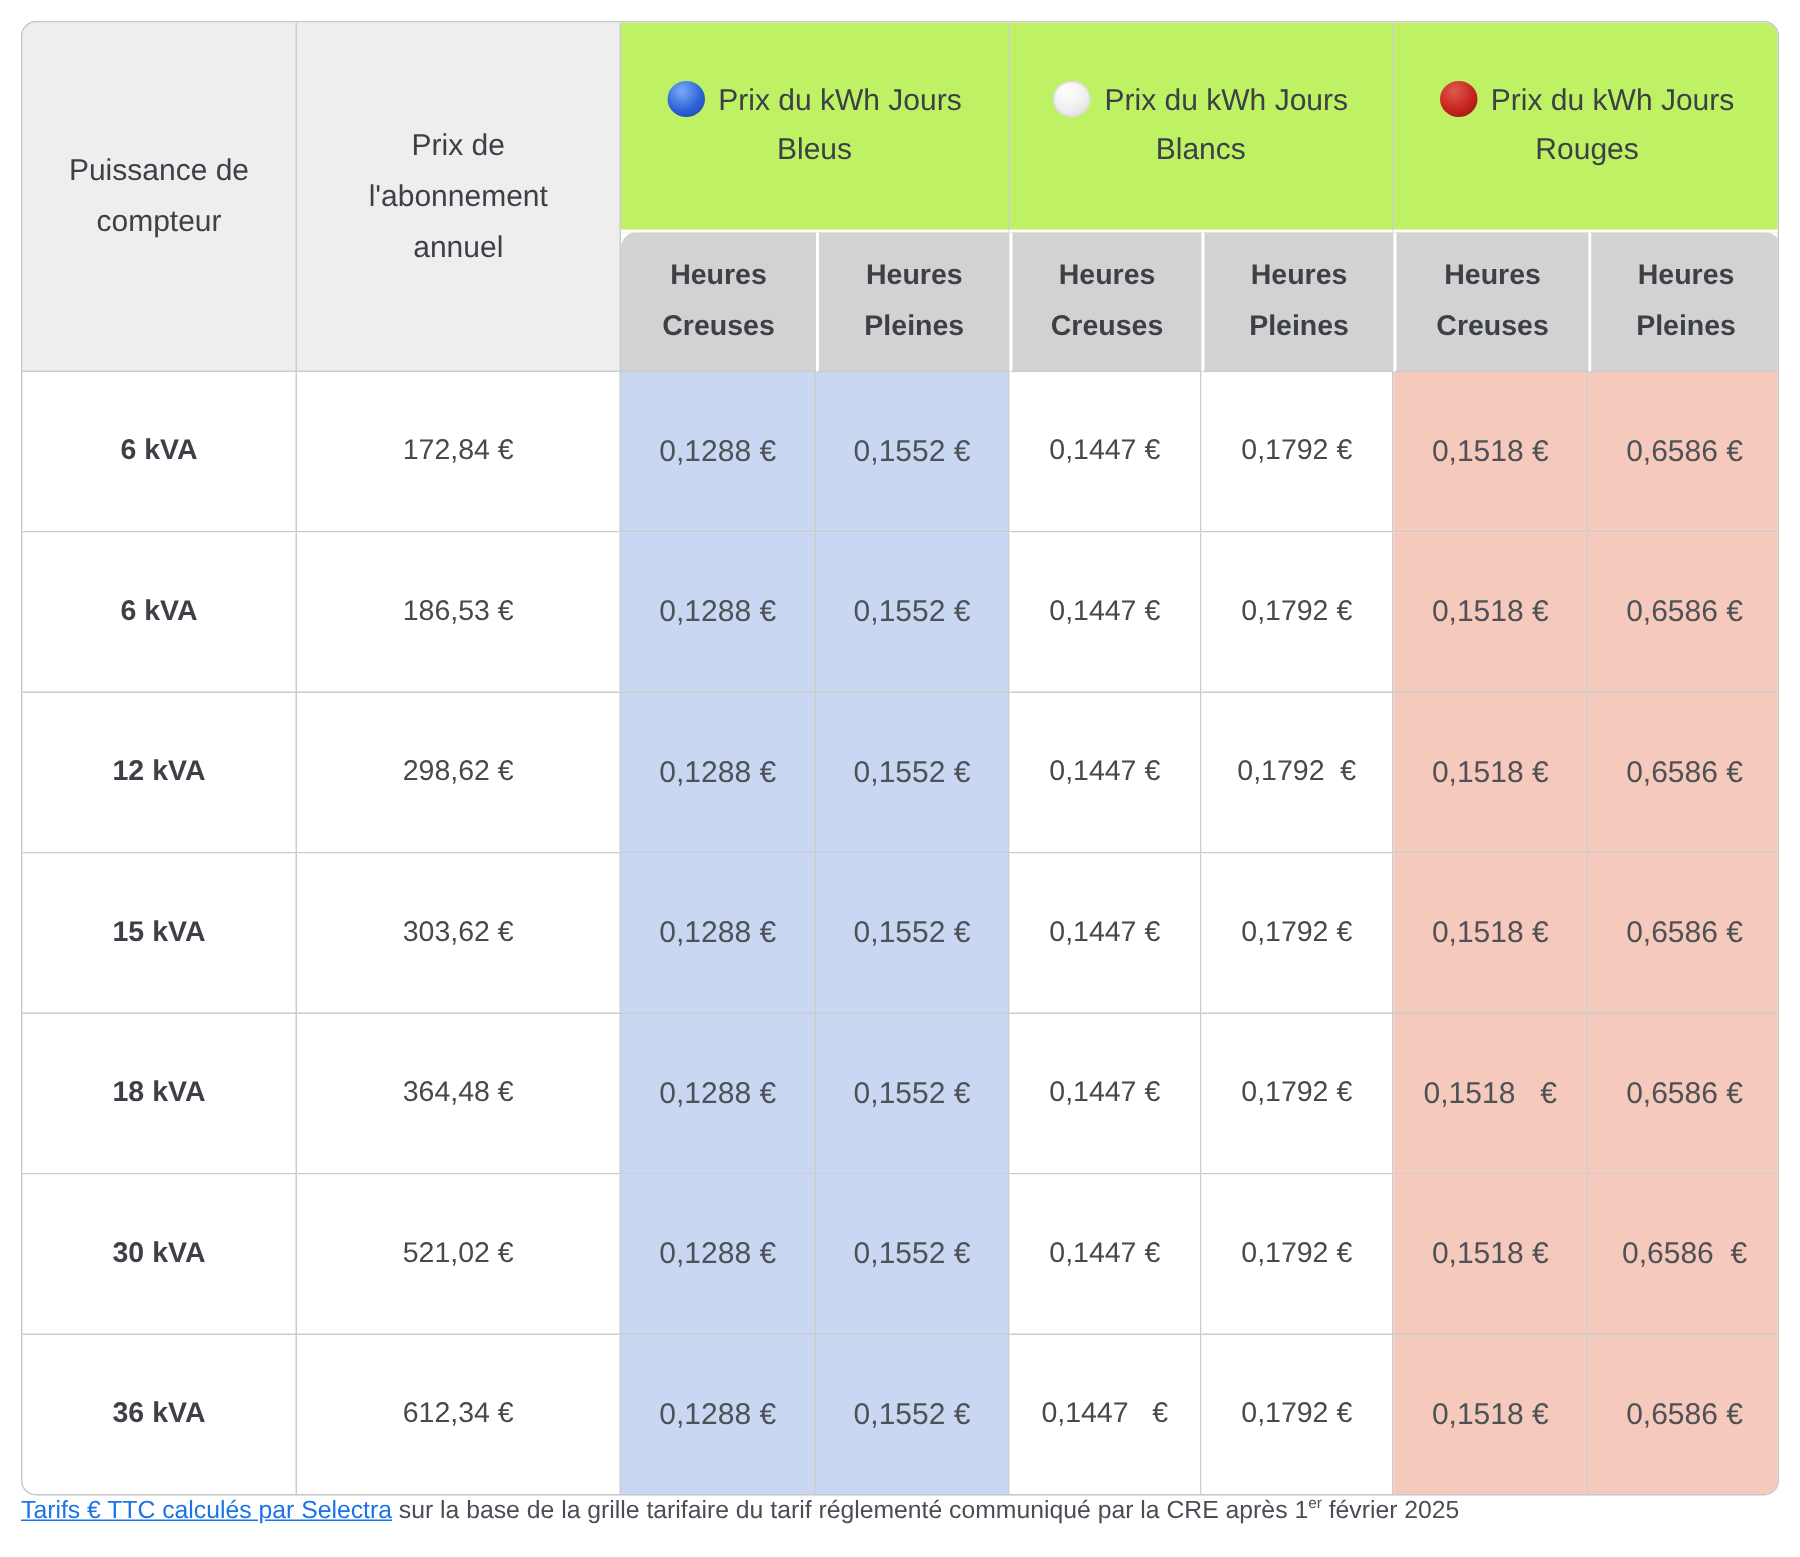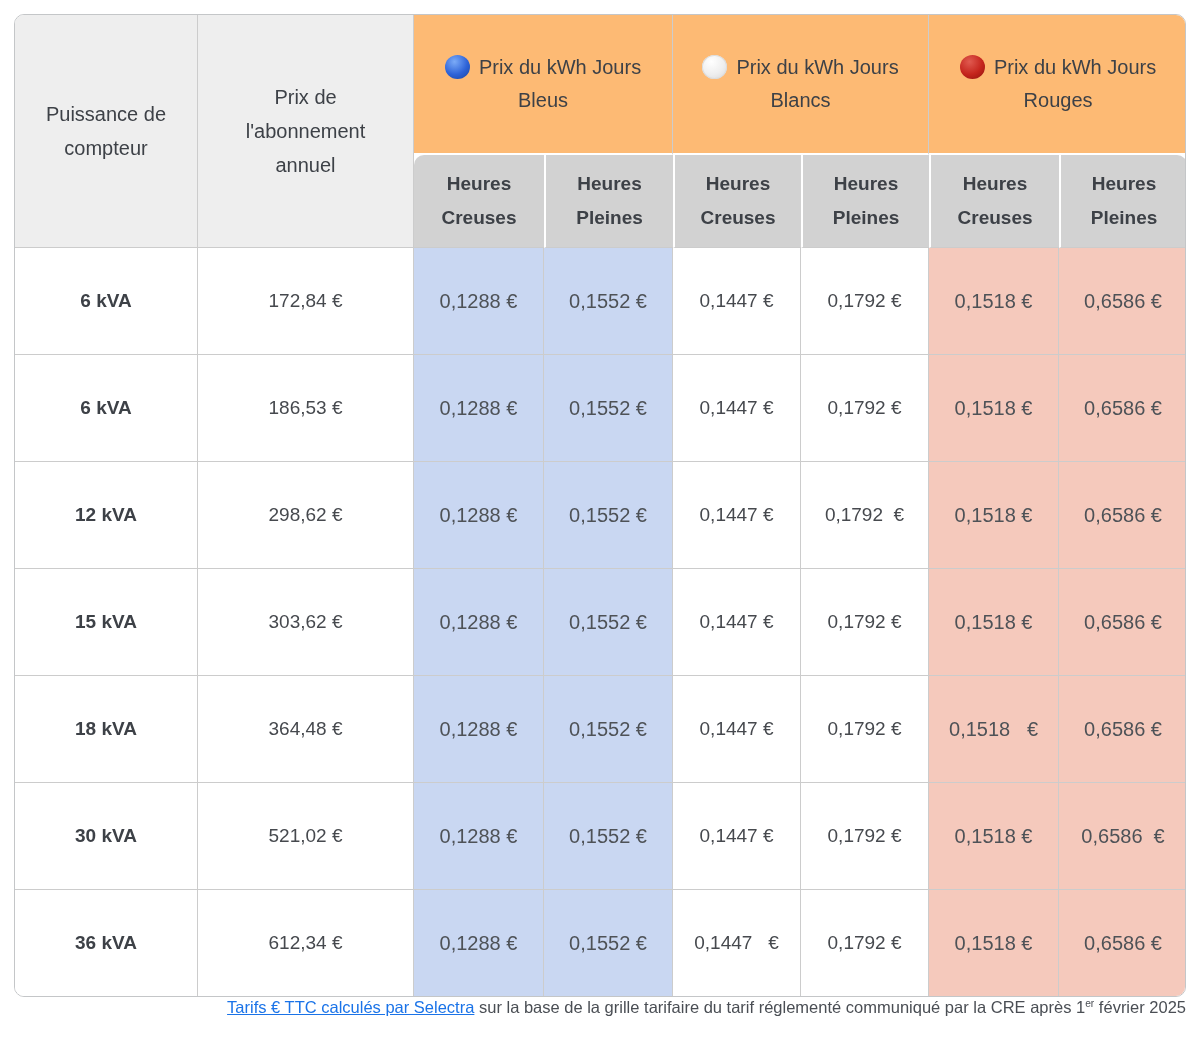--- a/index.html
+++ b/index.html
@@ -40,21 +40,21 @@
   th.col-head {
     background: #eeeeee;
     font-size: 20px;
     line-height: 1.7;
     color: #3d4147;
     border-right: 1px solid #cccccc;
     border-bottom: 1px solid #cccccc;
     padding: 0 22px;
   }
   th.group-head {
-    background: #fdba74;
+    background: #bef264;
     height: 138px;
     font-size: 20px;
     line-height: 1.65;
     color: #3d4147;
     border-right: 1px solid #cccccc;
     border-bottom: 2px solid #ffffff;
     padding: 0 18px;
   }
   th.group-head.last { border-right: none; }
   th.sub-head {
@@ -98,21 +98,20 @@
   tbody tr:last-child td { border-bottom: none; }
   td.c-power { font-weight: 700; color: #3d4147; }
   td.c-blue  { background: #c9d7f2; font-size: 20px; color: #4e5257; }
   td.c-red   { background: #f5c9bc; font-size: 20px; color: #4e5257; }
   
   .footnote {
     position: absolute;
     left: 14px;
     top: 998px;
     width: 1172px;
-    text-align: right;
     font-size: 16.5px;
     color: #4a4e54;
   }
   .footnote a {
     color: #1a73e8;
     text-decoration: underline;
     cursor: pointer;
   }
   .footnote sup {
     font-size: 0.62em;

